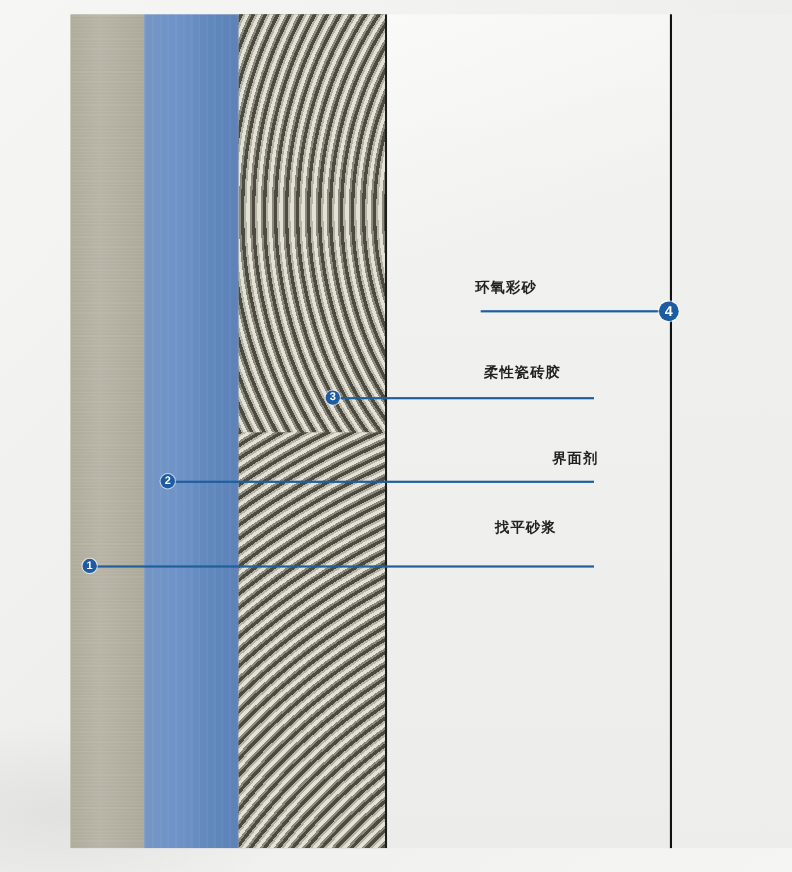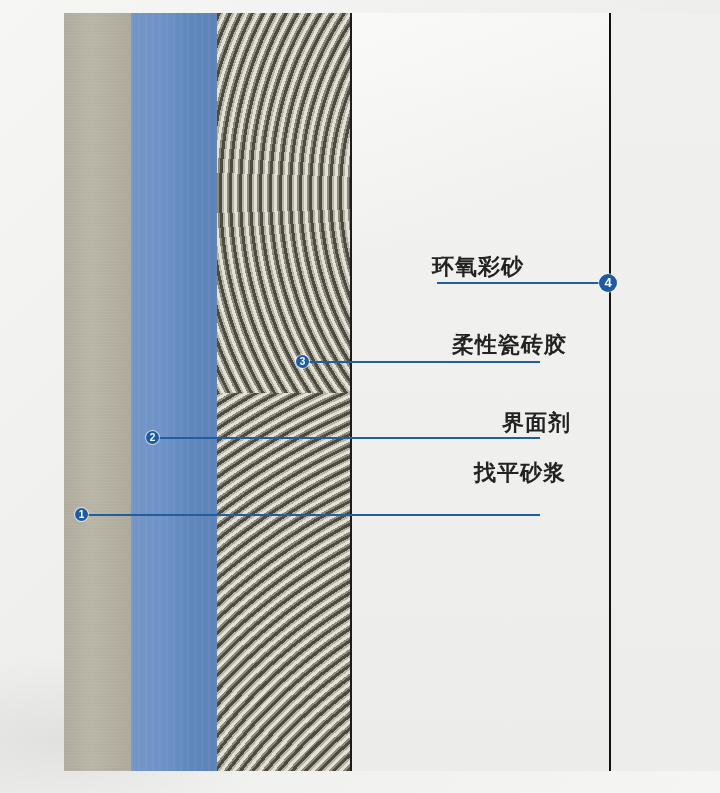--- a/index.html
+++ b/index.html
@@ -67,21 +67,21 @@
   .badge {
     position: absolute; width: 18px; height: 18px; border-radius: 50%;
     background: #1d5ca3; color: #fff;
     font-family: "Liberation Sans", sans-serif; font-weight: bold; font-size: 13px;
     line-height: 18px; text-align: center;
     box-shadow: 0 0 0 1px rgba(255,255,255,0.6);
   }
   .badge.small { width: 13px; height: 13px; line-height: 13px; font-size: 10px; }
   .label {
     position: absolute; color: #222;
-    font-family: "DejaVu Sans", sans-serif; font-weight: bold; font-size: 22px;
+    font-family: "DejaVu Sans", sans-serif; font-weight: bold; font-size: 13px;
     letter-spacing: 1px; white-space: nowrap;
   }
 </style>
 </head>
 <body>
 
 <div class="marble-bg"></div>
 
 <div class="panel">
   <div class="layer layer-mortar"></div>
@@ -93,23 +93,23 @@
   </div>
   <div class="layer layer-tile"></div>
   <div class="grout-line"></div>
   <div class="layer layer-tile2"></div>
 </div>
 
 <div class="label" style="left:432px; top:252px;">环氧彩砂</div>
 <div class="callout-line" style="left:437px; top:282px; width:162px;"></div>
 <div class="badge" style="left:599px; top:274px;">4</div>
 
-<div class="label" style="left:452px; top:330px;">柔性瓷砖胶</div>
+<div class="label" style="left:440px; top:330px;">柔性瓷砖胶</div>
 <div class="callout-line" style="left:305px; top:361px; width:235px;"></div>
 <div class="badge small" style="left:296px; top:355px;">3</div>
 
 <div class="label" style="left:472px; top:408px;margin-left:30px;">界面剂</div>
 <div class="callout-line" style="left:155px; top:437px; width:385px;"></div>
 <div class="badge small" style="left:146px; top:431px;">2</div>
 
-<div class="label" style="left:450px; top:458px;margin-left:24px;">找平砂浆</div>
+<div class="label" style="left:450px; top:471px;">找平砂浆</div>
 <div class="callout-line" style="left:82px; top:514px; width:458px;"></div>
 <div class="badge small" style="left:75px; top:508px;">1</div>
 
 </body></html>

